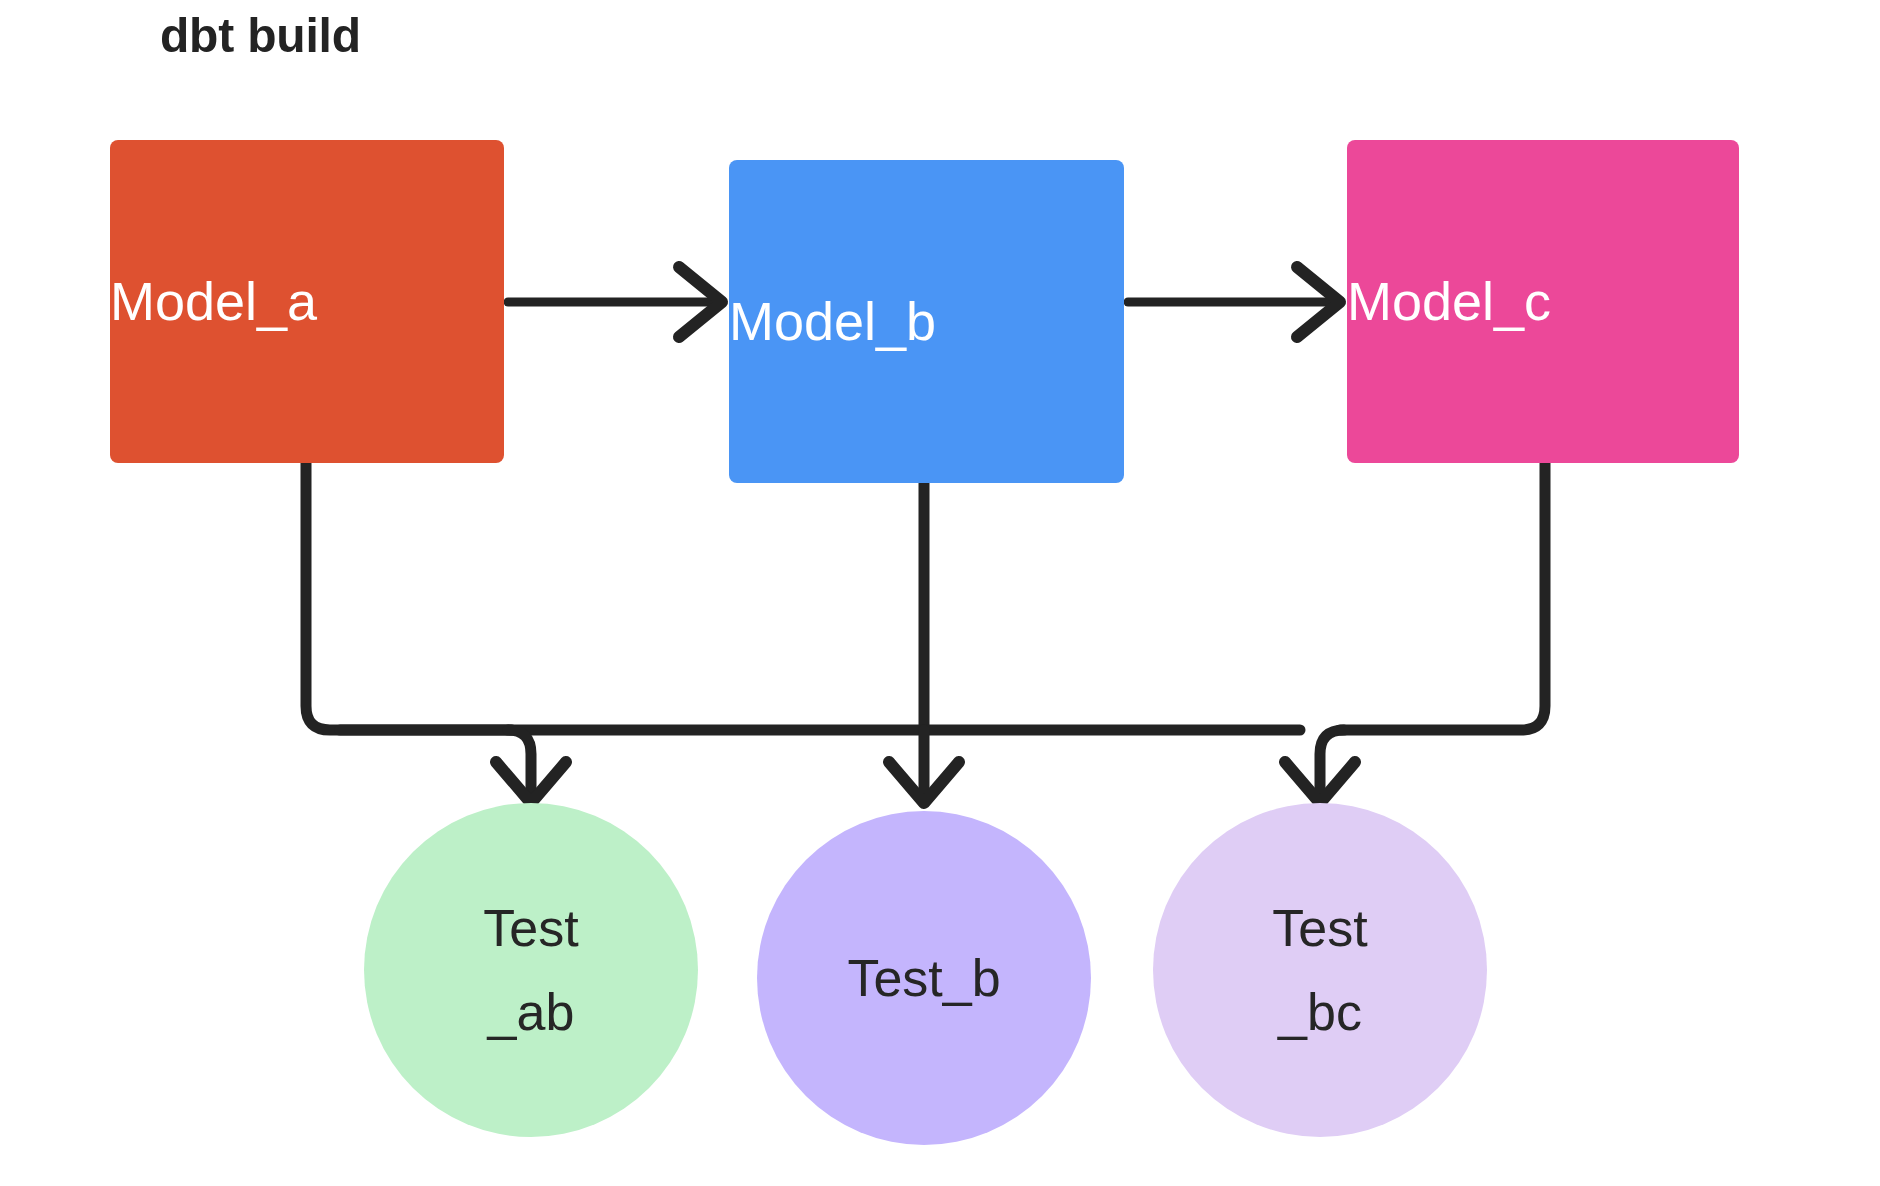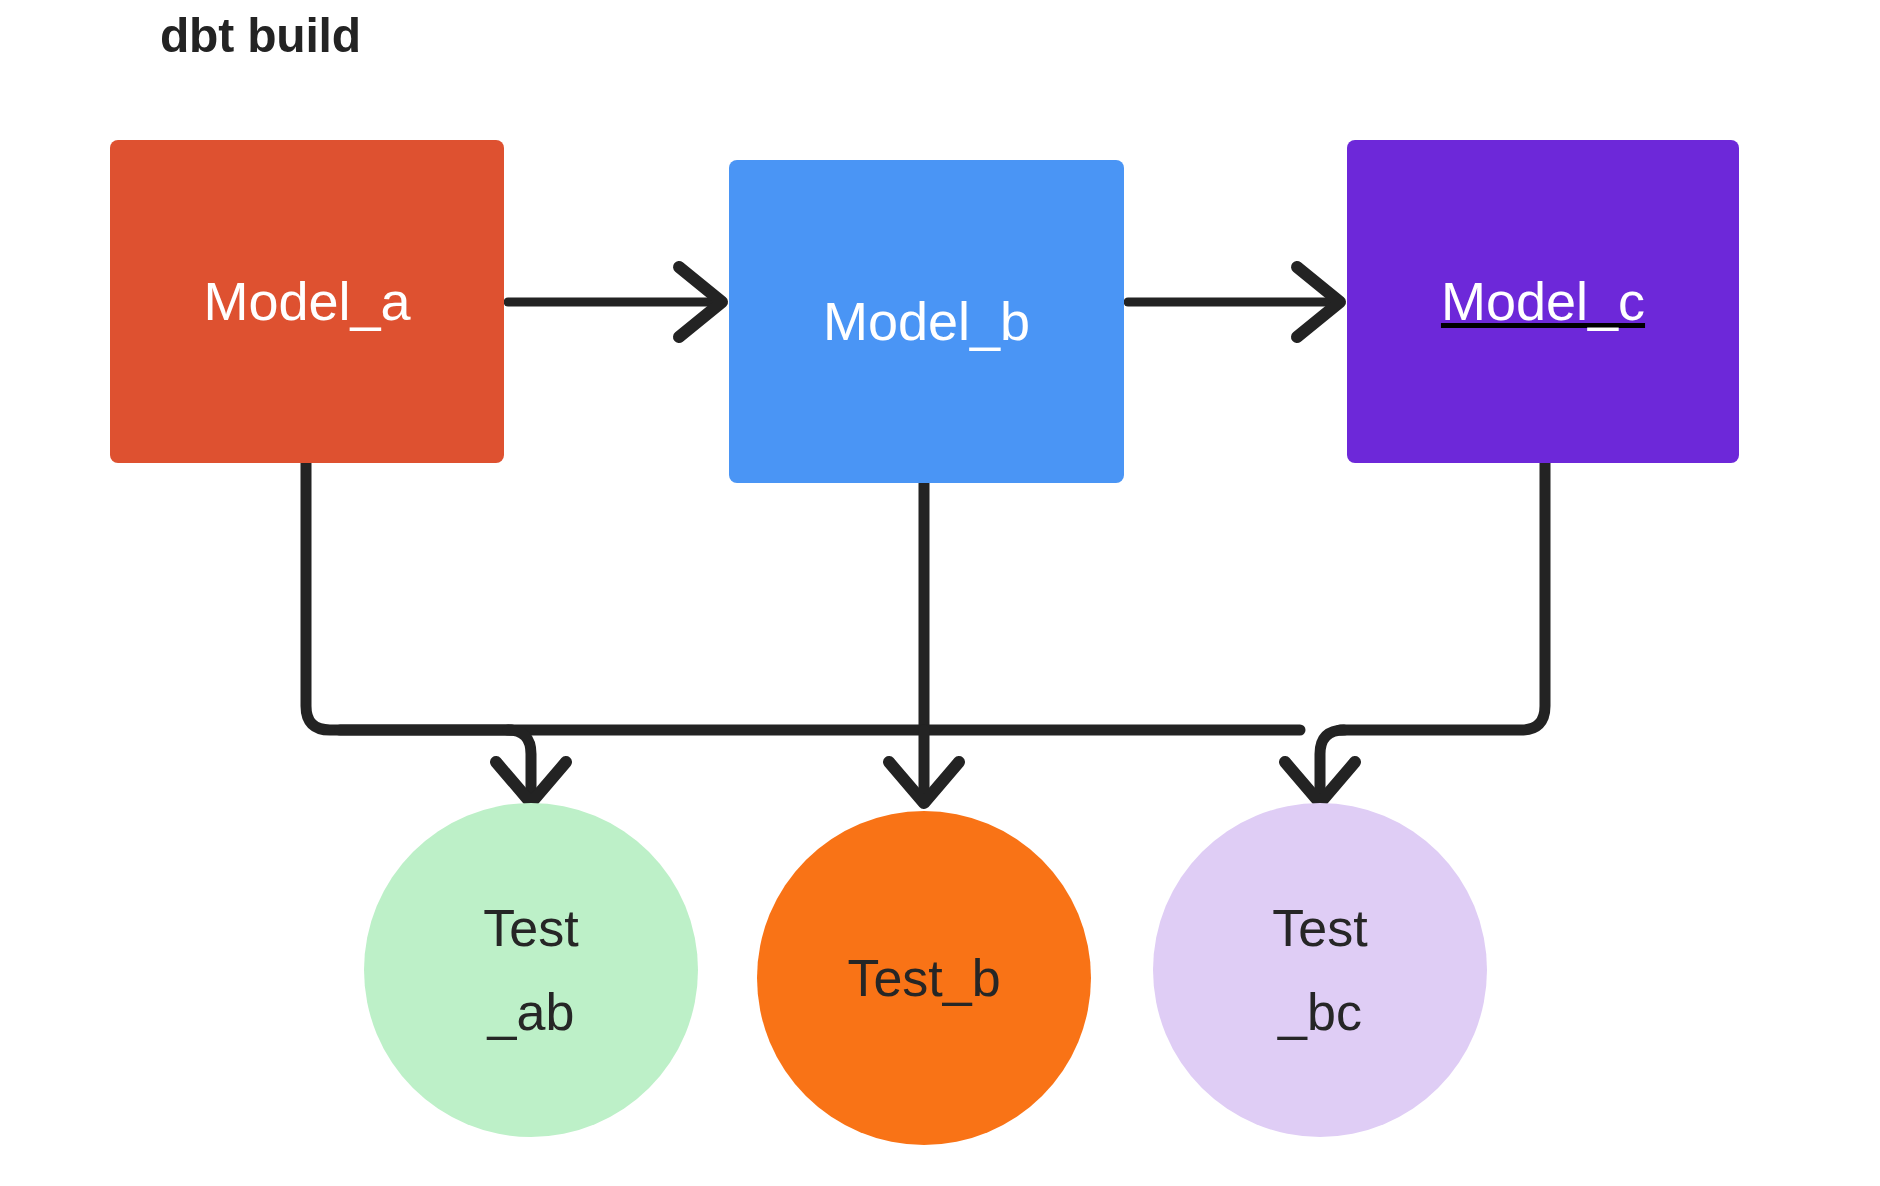--- a/index.html
+++ b/index.html
@@ -33,21 +33,21 @@
     font-weight: 700;
     color: #232323;
     letter-spacing: -0.2px;
     white-space: nowrap;
   }
   .node-box {
     position: absolute;
     border-radius: 8px;
     display: flex;
     align-items: center;
-    justify-content: center;
+    justify-content: flex-start;
   }
   .node-box .node-label {
     font-size: 54px;
     font-weight: 400;
     color: #ffffff;
     white-space: nowrap;
     line-height: 1.1;
   }
   .node-circle {
     position: absolute;
@@ -110,29 +110,29 @@
       <path d="M 1285 762 L 1320 803 L 1355 762" stroke="#232323" stroke-width="12" fill="none" stroke-linecap="round" stroke-linejoin="round"></path>
     </g>
   </svg>
 
   <div class="node-box" style="left:110px; top:140px; width:394px; height:323px; background:#DE5130;">
     <span class="node-label">Model_a</span>
   </div>
   <div class="node-box" style="left:729px; top:140px; width:395px; height:323px; background:#4A95F5;margin-top:20px;">
     <span class="node-label">Model_b</span>
   </div>
-  <div class="node-box" style="left:1347px; top:140px; width:392px; height:323px; background:#6d28d9;text-decoration:underline;">
+  <div class="node-box" style="left:1347px; top:140px; width:392px; height:323px; background:#ec4899;">
     <span class="node-label">Model_c</span>
   </div>
 
   <div class="node-circle" style="left:364px; top:803px; width:334px; height:334px; background:#BDF0C8;">
     <span class="node-label">Test
 _ab</span>
   </div>
-  <div class="node-circle" style="left:757px; top:811px; width:334px; height:334px; background:#f97316;">
+  <div class="node-circle" style="left:757px; top:811px; width:334px; height:334px; background:#c4b5fd;">
     <span class="node-label">Test_b</span>
   </div>
   <div class="node-circle" style="left:1153px; top:803px; width:334px; height:334px; background:#DFCDF5;">
     <span class="node-label">Test
 _bc</span>
   </div>
 
 </div>
 
 </body></html>

